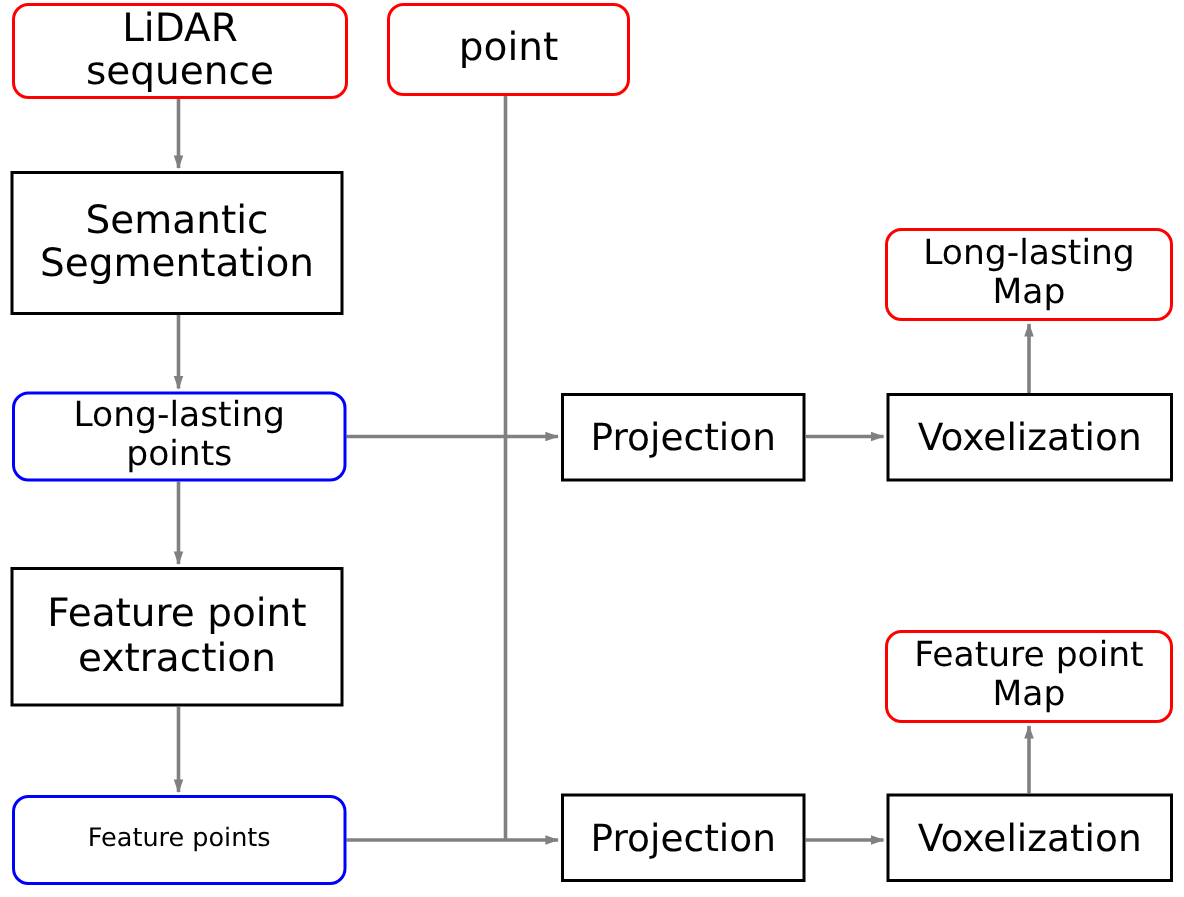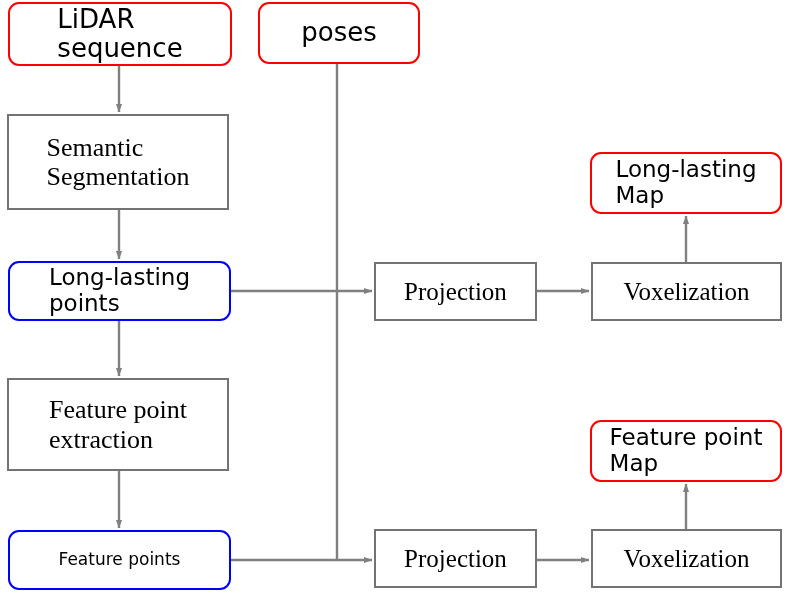--- a/index.html
+++ b/index.html
@@ -16,35 +16,34 @@
     height: 598px;
     background: #ffffff;
     overflow: hidden;
   }
   .node {
     position: absolute;
     box-sizing: border-box;
     display: flex;
     align-items: center;
     justify-content: center;
-    text-align: left;
+    text-align: center;
     background: #ffffff;
     color: #000000;
     line-height: 1.12;
     z-index: 3;
   }
   .node .label {
     display: block;
     white-space: pre-line;
     padding: 0 4px;
   }
   .proc {
-    border: 2px solid #737373;
+    border: 2px solid #000000;
     border-radius: 0;
-    font-family: Liberation Serif, serif;
   }
   .io-red {
     border: 2px solid #ff0000;
     border-radius: 11px;
   }
   .io-blue {
     border: 2px solid #0000ff;
     border-radius: 11px;
   }
   svg#edges {
@@ -91,21 +90,21 @@
 
     <line x1="686" y1="529" x2="686" y2="484" stroke="#808080" stroke-width="2.4" marker-end="url(#ah)"></line>
   </svg>
 
   <div class="node io-red" style="left:8px; top:2px; width:224px; height:64px; font-size:26px;">
     <span class="label">LiDAR
 sequence</span>
   </div>
 
   <div class="node io-red" style="left:258px; top:2px; width:162px; height:62px; font-size:26px;">
-    <span class="label">poses</span>
+    <span class="label">point</span>
   </div>
 
   <div class="node proc" style="left:7px; top:114px; width:222px; height:96px; font-size:26px;">
     <span class="label">Semantic
 Segmentation</span>
   </div>
 
   <div class="node io-blue" style="left:8px; top:261px; width:223px; height:60px; font-size:23px;">
     <span class="label">Long-lasting
 points</span>

